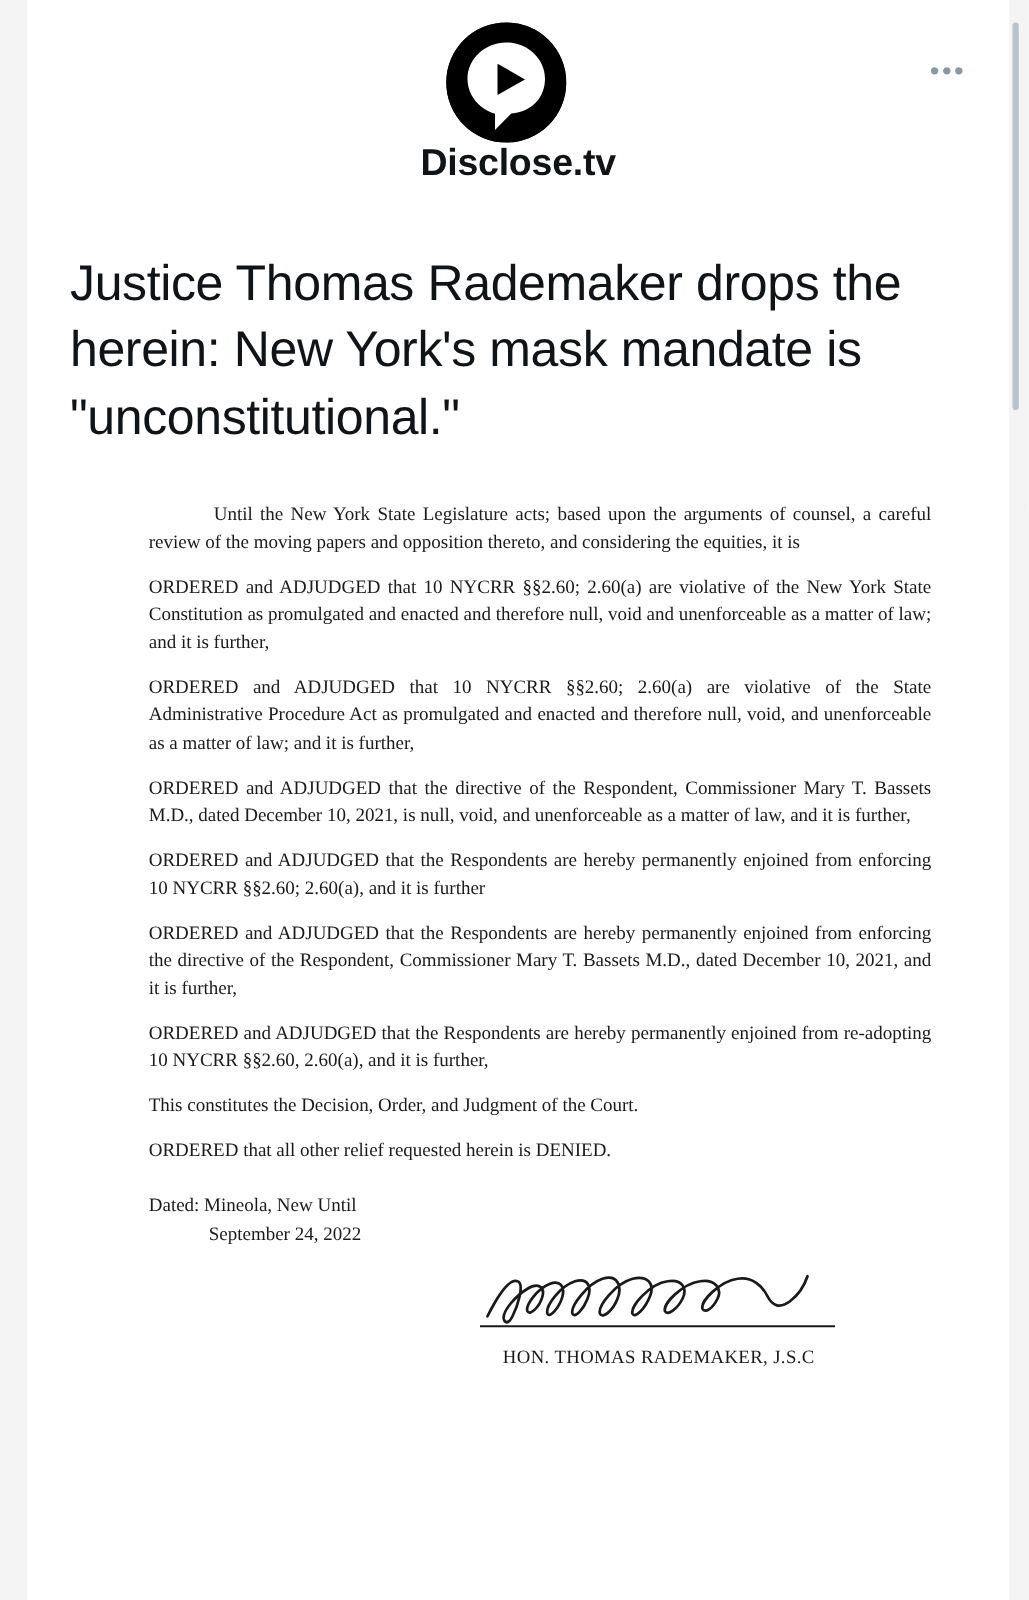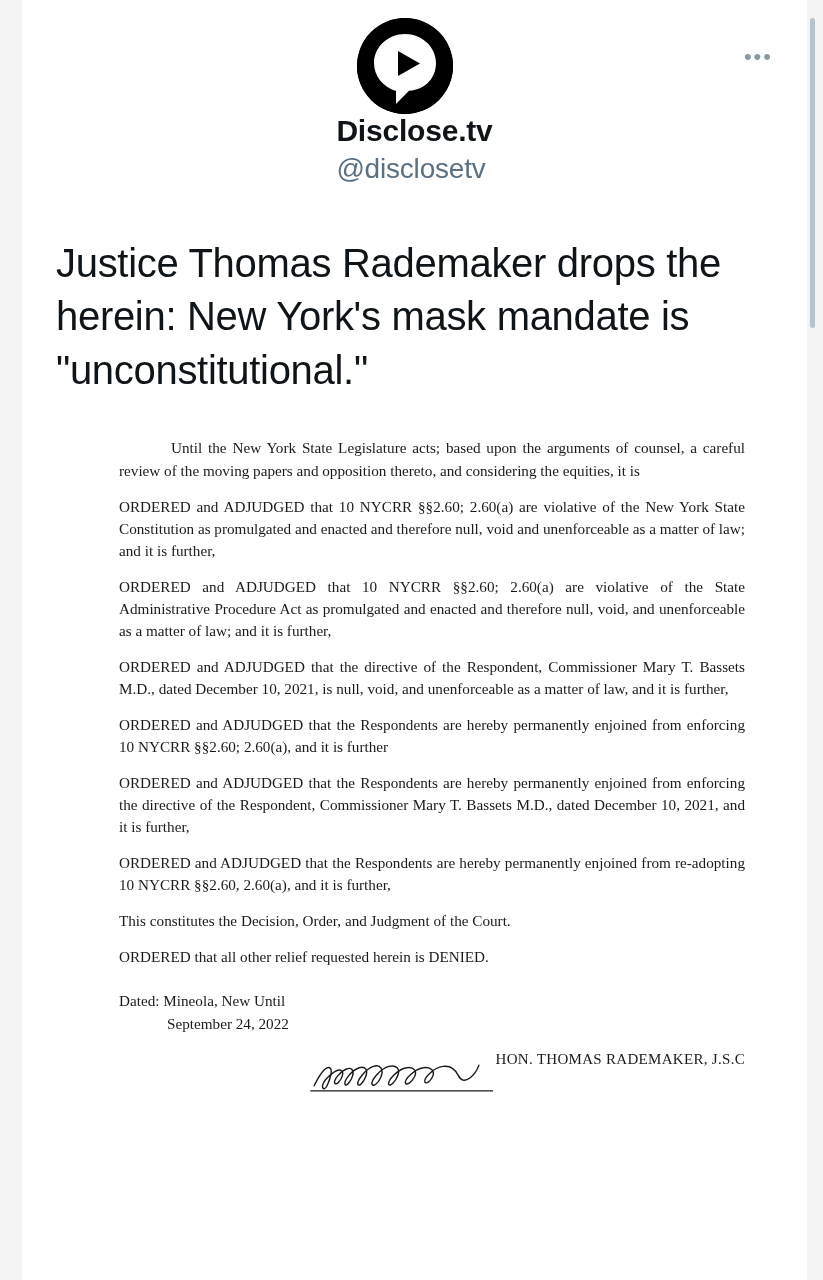--- a/index.html
+++ b/index.html
@@ -120,22 +120,22 @@
     text-align: left;
     line-height: 1.5;
   }
   .dated .indent {
     display: block;
     padding-left: 48px;
   }
   .sig-block {
     margin-top: 10px;
     display: flex;
-    flex-direction: row;
-    align-items: flex-start;
+    flex-direction: column;
+    align-items: center;
     padding-left: 190px;
   }
   .sig-svg { display: block; }
   .sig-name {
     font-family: "Liberation Serif", serif;
     font-size: 15px;
     letter-spacing: 0.3px;
     margin-top: 3px;
     white-space: nowrap;
   }
@@ -171,21 +171,20 @@
     <div class="header">
       <div class="avatar">
         <svg width="96" height="96" viewBox="0 0 96 96">
           <circle cx="48" cy="48" r="48" fill="#000000"></circle>
           <path d="M48 16 C31 16 17 29 17 45 C17 58 26 69 39 73 L39 86 L52 72.8 C69 71.5 79 59.5 79 45 C79 29 65 16 48 16 Z" fill="#ffffff"></path>
           <path d="M41 33 L63 45.5 L41 58 Z" fill="#000000"></path>
         </svg>
       </div>
       <div class="names">
         <div class="display-name">Disclose.tv</div>
-        <div class="handle">@disclosetv</div>
       </div>
       <div class="more-dots">•••</div>
     </div>
 
     <div class="tweet-text">Justice Thomas Rademaker drops the herein: New York's mask mandate is "unconstitutional."</div>
 
     <div class="doc">
       <p class="first">Until the New York State Legislature acts; based upon the arguments of counsel, a careful review of the moving papers and opposition thereto, and considering the equities, it is</p>
       <p>ORDERED and ADJUDGED that 10 NYCRR §§2.60; 2.60(a) are violative of the New York State Constitution as promulgated and enacted and therefore null, void and unenforceable as a matter of law; and it is further,</p>
       <p>ORDERED and ADJUDGED that 10 NYCRR §§2.60; 2.60(a) are violative of the State Administrative Procedure Act as promulgated and enacted and therefore null, void, and unenforceable as a matter of law; and it is further,</p>

